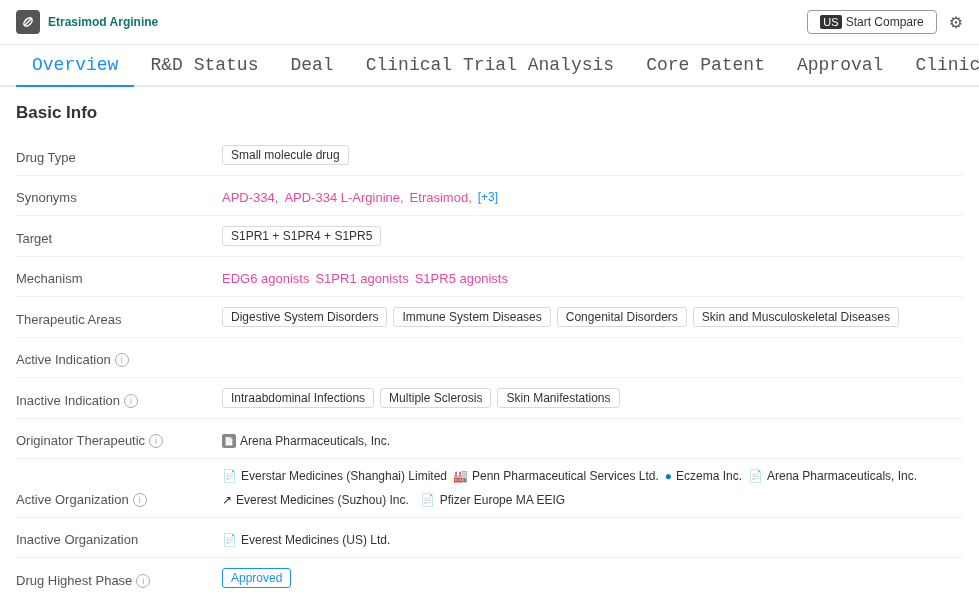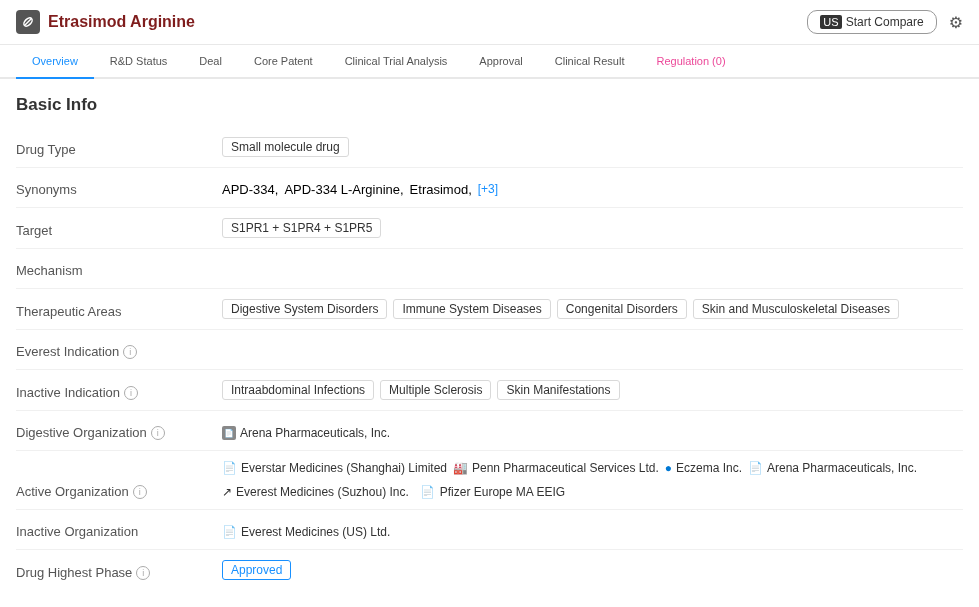--- a/index.html
+++ b/index.html
@@ -18,36 +18,36 @@
       gap: 8px;
     }
     .drug-icon {
       width: 24px; height: 24px;
       background: #555;
       border-radius: 4px;
       display: flex; align-items: center; justify-content: center;
       color: white; font-size: 12px;
     }
     .drug-title {
-      font-size: 16px;
+      font-size: 12px;
       font-weight: 600;
-      color: #7f1d1d;
+      color: #0f766e;
     }
     .header-right {
       display: flex;
       align-items: center;
       gap: 12px;
     }
     .compare-btn {
       display: flex;
       align-items: center;
       gap: 4px;
       padding: 4px 12px;
       border: 1px solid #999;
-      border-radius: 10px;
+      border-radius: 4px;
       background: white;
       font-size: 12px;
       cursor: pointer;
       color: #333;
     }
     .compare-icon {
       font-size: 11px;
       background: #333;
       color: white;
       padding: 1px 3px;
@@ -55,26 +55,27 @@
     }
 
     .tabs {
       display: flex;
       border-bottom: 2px solid #e8e8e8;
       padding: 0 16px;
       gap: 0;
     }
     .tab {
       padding: 10px 16px;
-      font-size: 11px;
+      font-size: 18px;
       cursor: pointer;
       color: #555;
       border-bottom: 2px solid transparent;
       margin-bottom: -2px;
       white-space: nowrap;
+      font-family: Liberation Mono, monospace;
     }
     .tab.active {
       color: #1890ff;
       border-bottom-color: #1890ff;
       font-weight: 500;
     }
     .tab.disabled {
       color: #ec4899;
       cursor: default;
     }
@@ -165,21 +166,21 @@
       align-items: center;
       justify-content: center;
       font-size: 9px;
       color: #aaa;
       cursor: pointer;
       flex-shrink: 0;
     }
 
     .plain-text {
       font-size: 13px;
-      color: #000000;
+      color: #ec4899;
     }
   </style>
 </head>
 <body>
 
 <div>
   <div class="header">
     <div class="header-left">
       <div class="drug-icon">
         <svg width="14" height="14" viewBox="0 0 14 14" fill="white">
@@ -196,22 +197,22 @@
       </button>
       <span style="font-size:16px; cursor:pointer; color:#555;">⚙</span>
     </div>
   </div>
 </div>
 
 <div class="tabs">
   <div class="tab active">Overview</div>
   <div class="tab">R&amp;D Status</div>
   <div class="tab">Deal</div>
+  <div class="tab">Clinical Trial Analysis</div>
   <div class="tab">Core Patent</div>
-  <div class="tab">Clinical Trial Analysis</div>
   <div class="tab">Approval</div>
   <div class="tab">Clinical Result</div>
   <div class="tab disabled">Regulation (0)</div>
 </div>
 
 <div class="content">
   <div class="section-title">Basic Info</div>
 
   <div class="field-row">
     <div class="field-label">Drug Type</div>
@@ -232,54 +233,59 @@
 
   <div class="field-row">
     <div class="field-label">Target</div>
     <div class="field-value">
       <span class="tag">S1PR1 + S1PR4 + S1PR5</span>
     </div>
   </div>
 
   <div class="field-row">
     <div class="field-label">Mechanism</div>
+    <div class="field-value">
+      <span class="plain-text">EDG6 agonists</span>
+      <span class="plain-text">S1PR1 agonists</span>
+      <span class="plain-text">S1PR5 agonists</span>
+    </div>
   </div>
 
   <div class="field-row">
     <div class="field-label">Therapeutic Areas</div>
     <div class="field-value">
       <span class="tag">Digestive System Disorders</span>
       <span class="tag">Immune System Diseases</span>
       <span class="tag">Congenital Disorders</span>
       <span class="tag">Skin and Musculoskeletal Diseases</span>
     </div>
   </div>
 
   <div class="field-row">
     <div class="field-label">
-      <span>Everest Indication</span>
+      <span>Active Indication</span>
       <span class="info-icon">i</span>
     </div>
   </div>
 
   <div class="field-row">
     <div class="field-label">
       <span>Inactive Indication</span>
       <span class="info-icon">i</span>
     </div>
     <div class="field-value">
       <span class="tag">Intraabdominal Infections</span>
       <span class="tag">Multiple Sclerosis</span>
       <span class="tag">Skin Manifestations</span>
     </div>
   </div>
 
   <div class="field-row">
     <div class="field-label">
-      <span>Digestive Organization</span>
+      <span>Originator Therapeutic</span>
       <span class="info-icon">i</span>
     </div>
     <div class="field-value">
       <span class="org-item">
         <span class="org-icon">📄</span>
         <span>Arena Pharmaceuticals, Inc.</span>
       </span>
     </div>
   </div>
 

